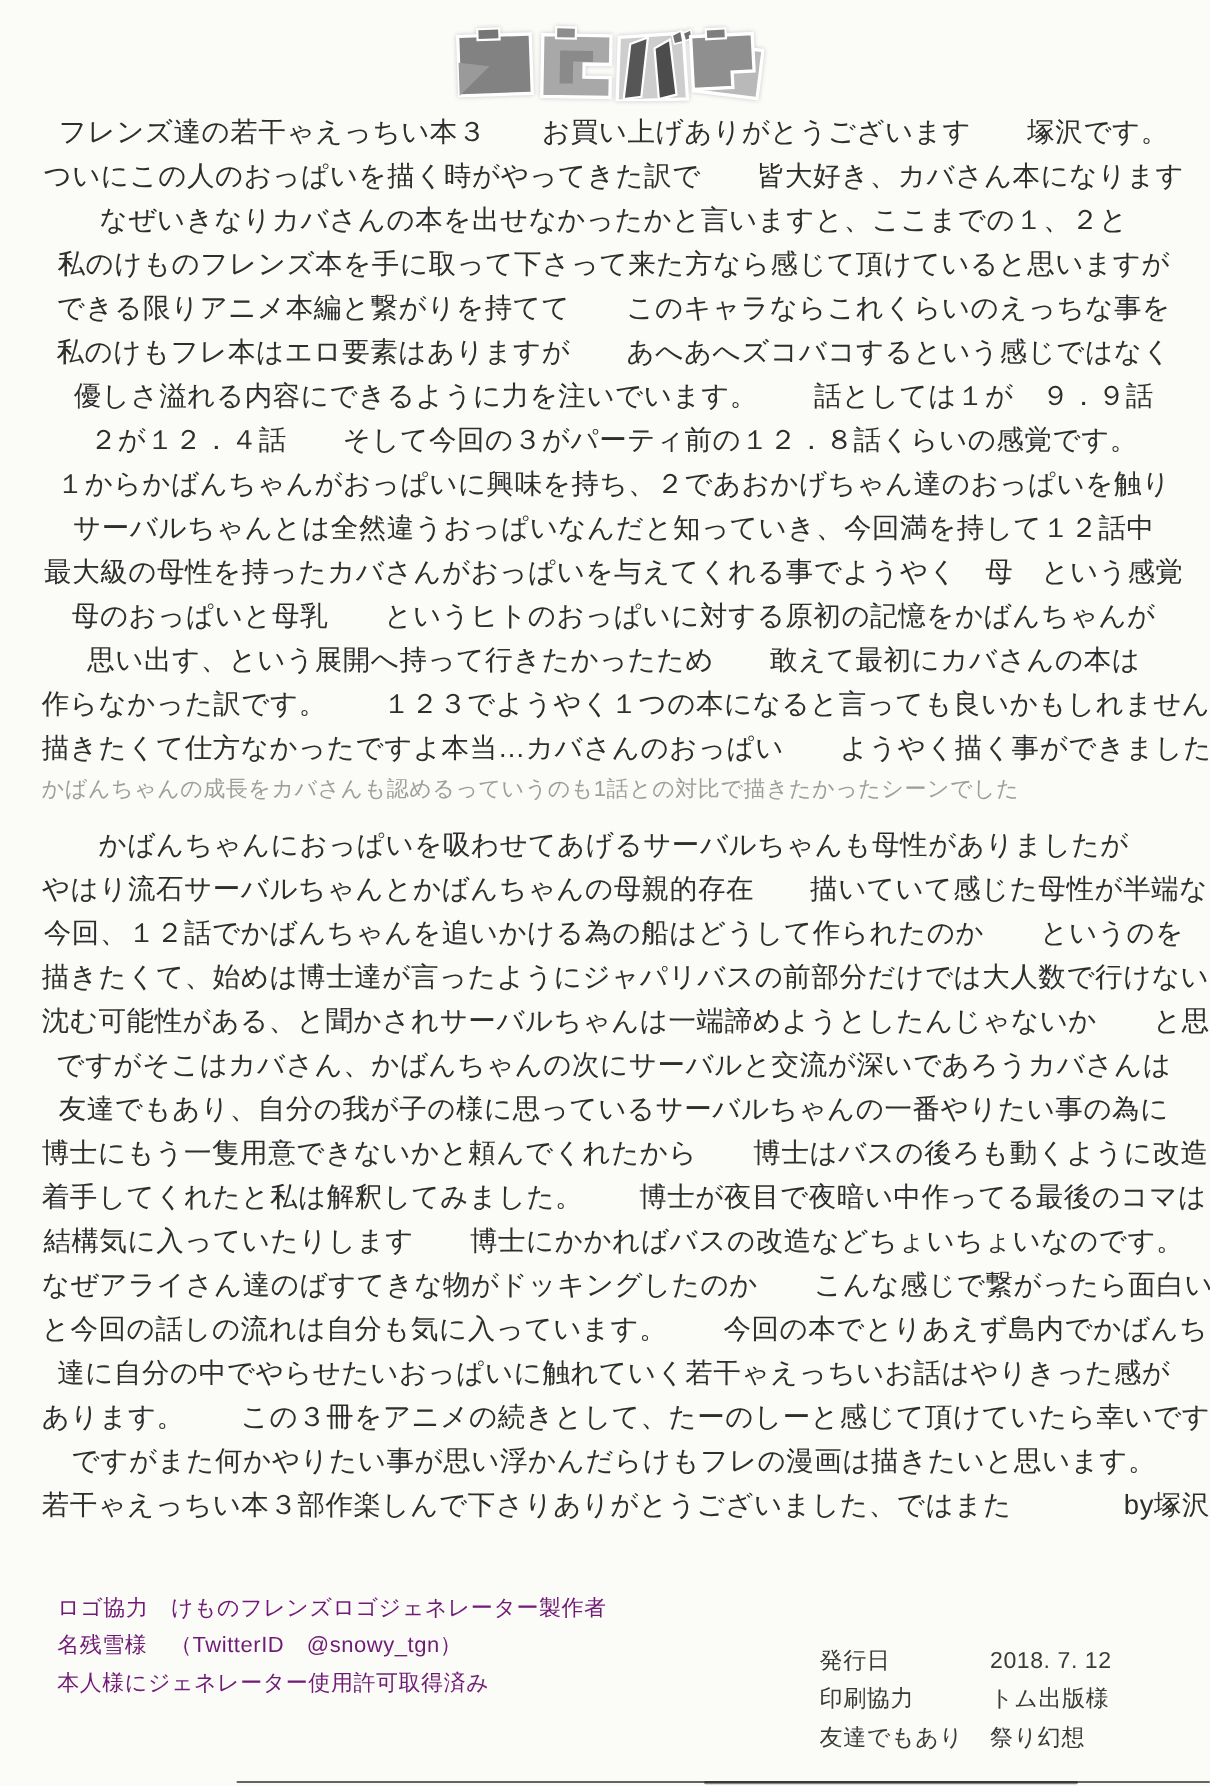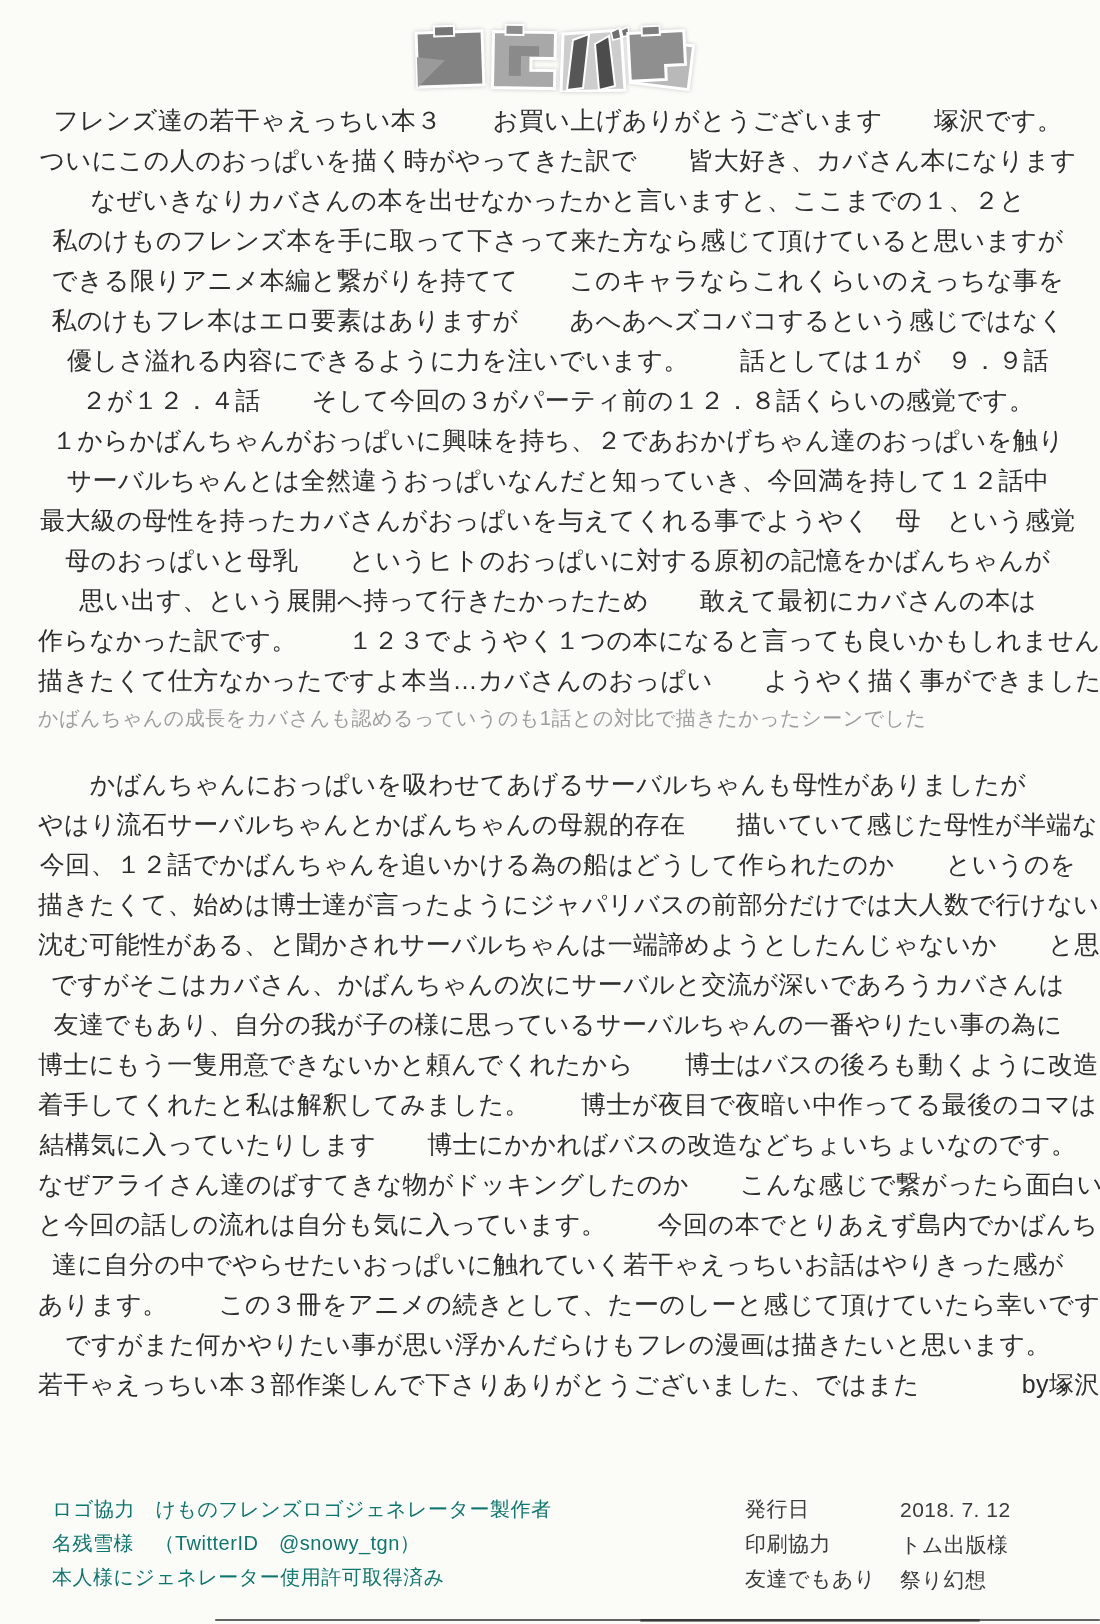--- a/index.html
+++ b/index.html
@@ -19,33 +19,33 @@
   .body-text{
     position:absolute;left:38px;top:100px;width:1040px;
     font-size:25px;line-height:40px;letter-spacing:.5px;
     color:#2e2e2e;
   }
   .para .line{white-space:pre;height:40px;overflow:visible;text-align:center;}
   .note{
     color:#9d9d9d;font-size:20px;line-height:36px;height:36px;
     white-space:pre;letter-spacing:.5px;
   }
-  .para2{margin-top:28px;}
+  .para2{margin-top:12px;}
   
   .credits{
-    position:absolute;left:52px;top:1492px;
-    font-size:20px;line-height:34px;color:#0f766e;letter-spacing:.5px;
+    position:absolute;left:52px;top:1445px;
+    font-size:20px;line-height:34px;color:#701a75;letter-spacing:.5px;
   }
   .credits .line{white-space:pre;height:34px;}
   .pub{
     position:absolute;left:745px;top:1492px;
     font-size:21px;color:#3a3a3a;letter-spacing:.5px;
   }
   .pub-row{display:flex;height:35px;line-height:35px;}
-  .pub-label{width:155px;white-space:pre;font-family:Liberation Serif, serif;}
+  .pub-label{width:155px;white-space:pre;}
   .pub-value{white-space:pre;}
   
   .scan-line{
     position:absolute;left:215px;right:0;bottom:3px;height:2px;
     background:#222;opacity:.7;border-radius:1px;
   }
   .scan-line-2{
     position:absolute;left:640px;right:120px;bottom:2px;height:3px;
     background:#111;opacity:.5;border-radius:2px;
   }

